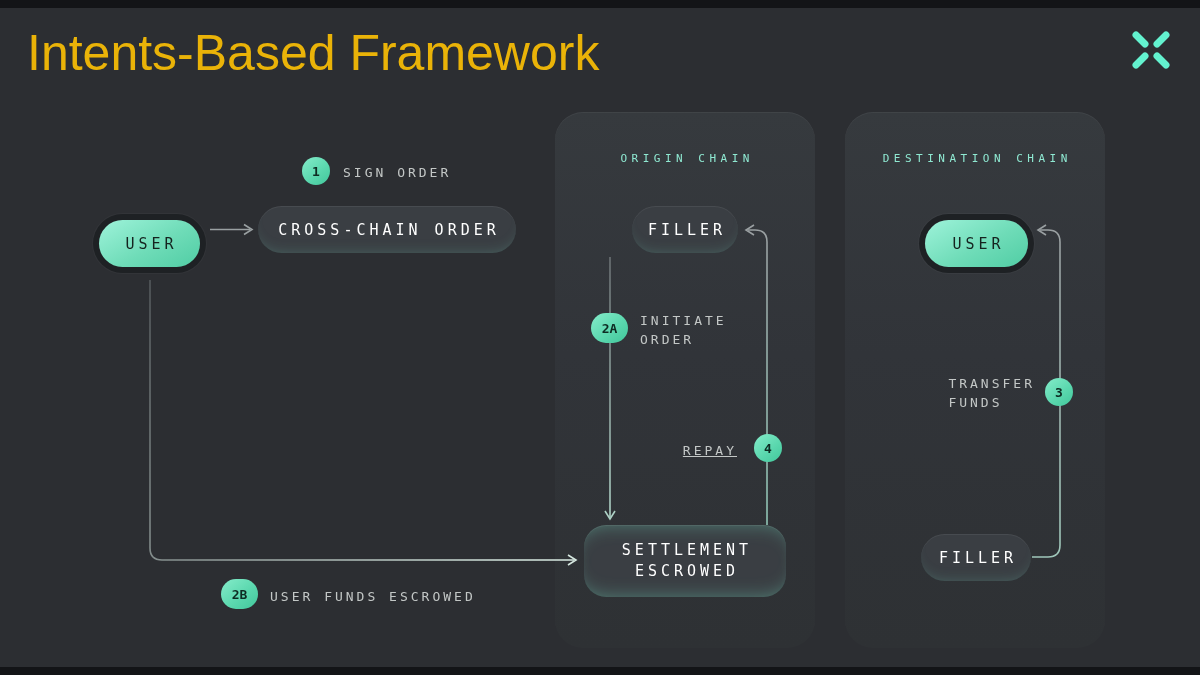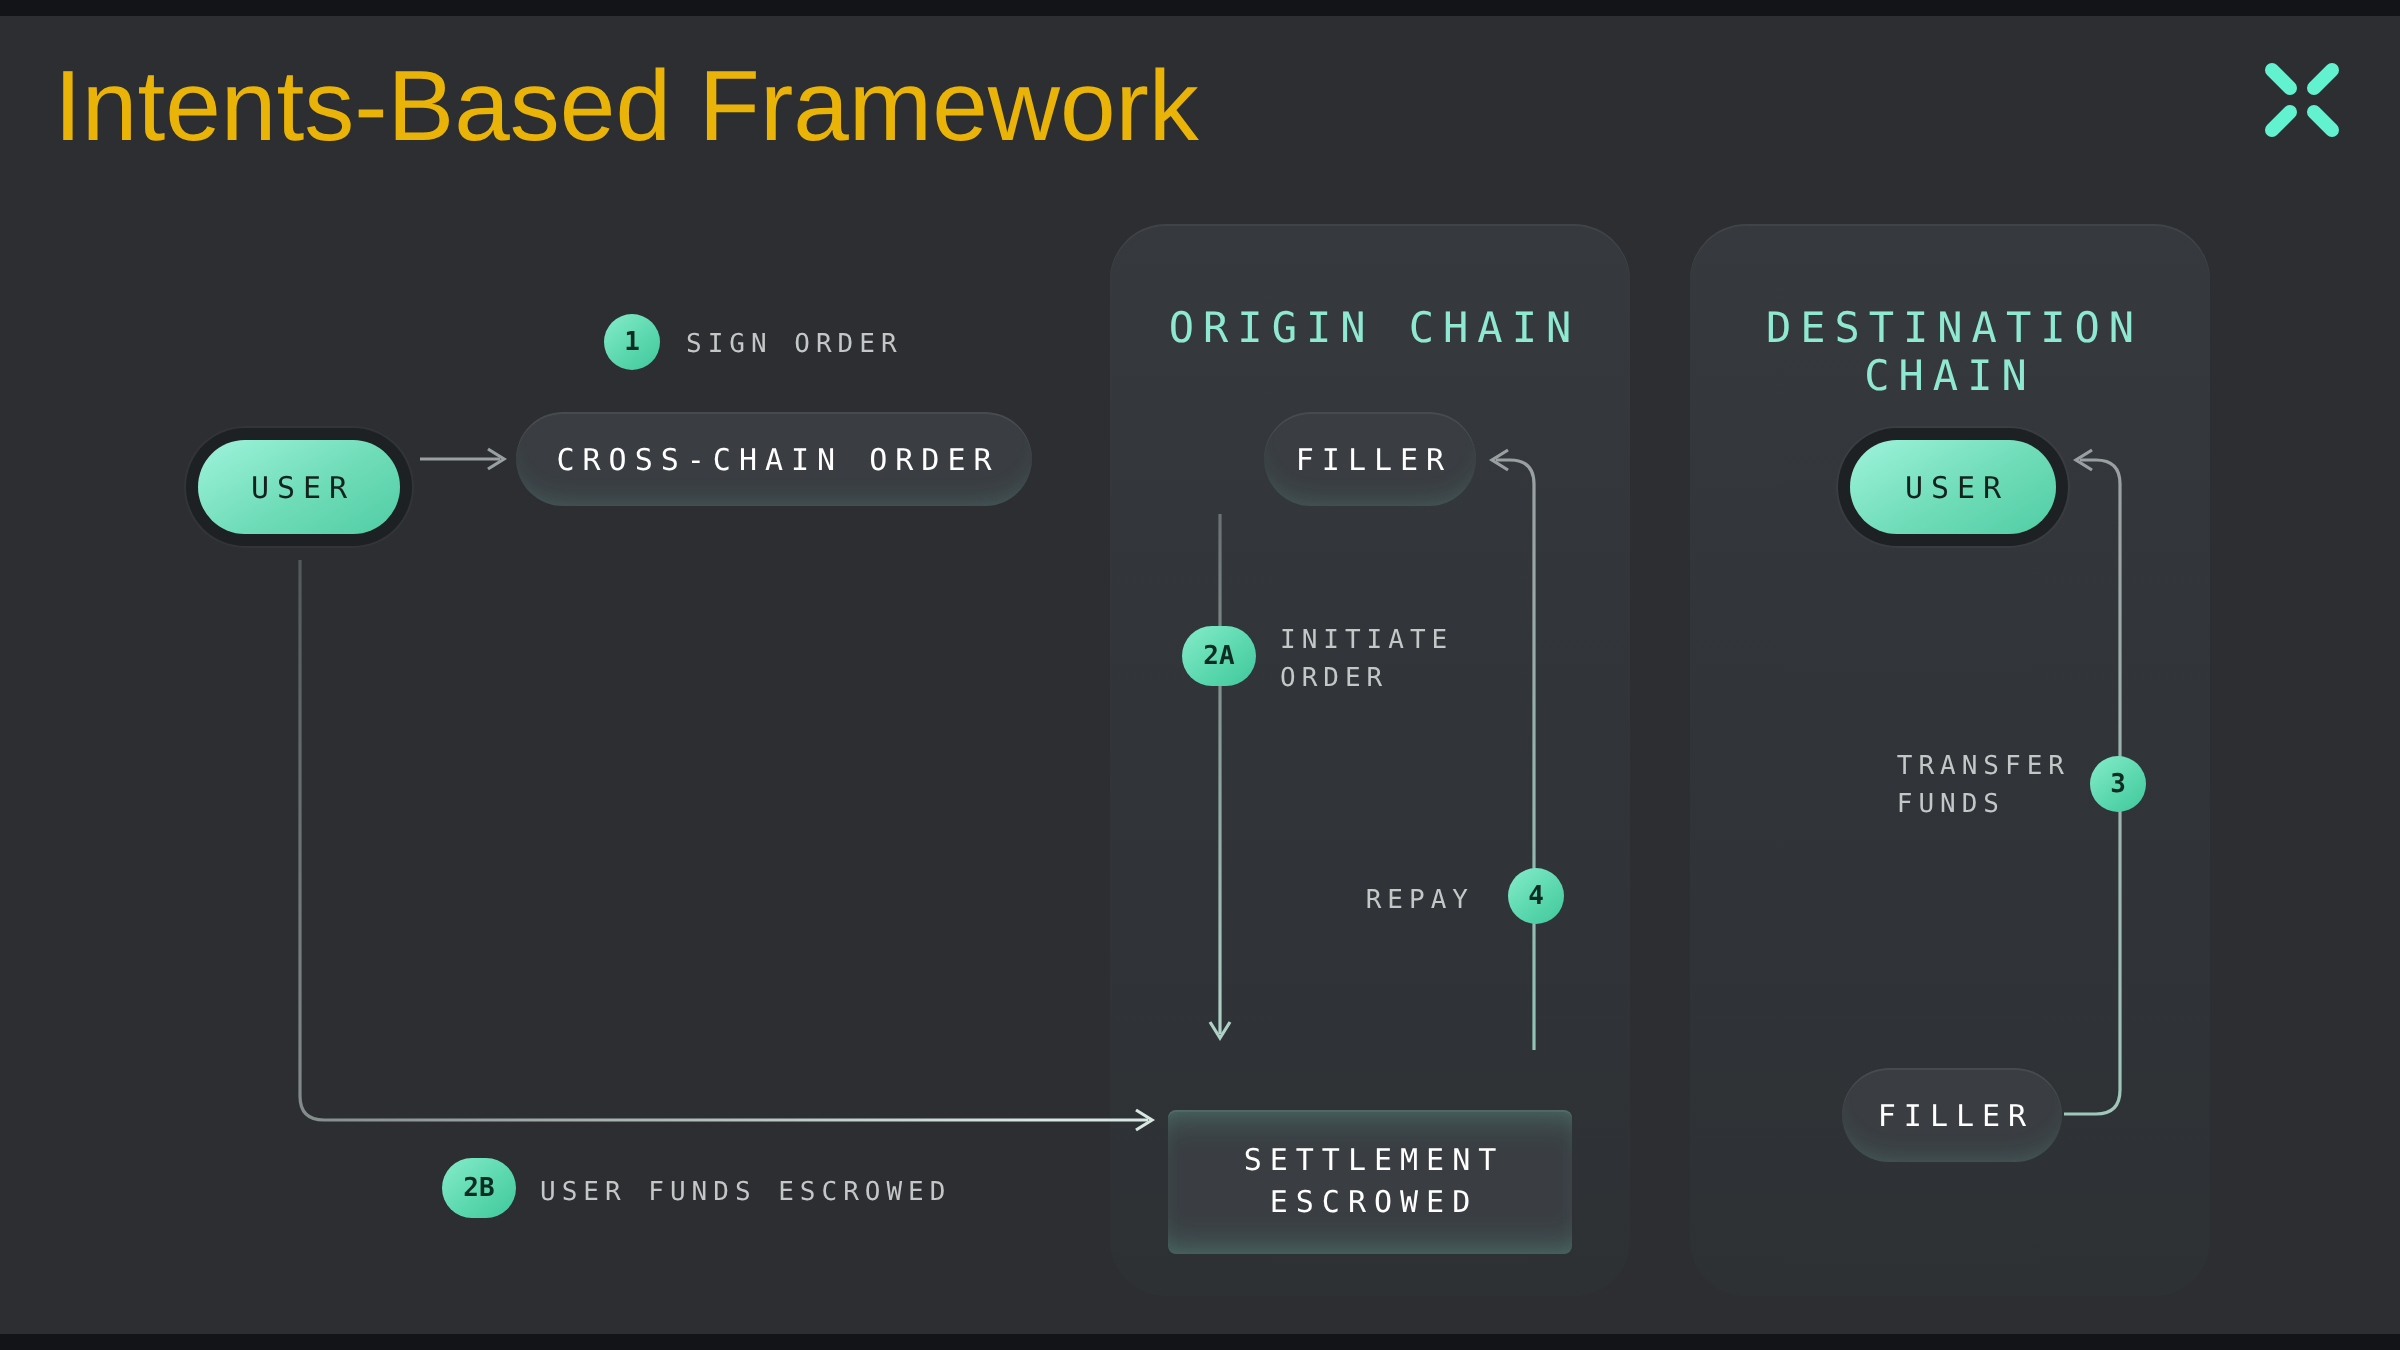--- a/index.html
+++ b/index.html
@@ -23,44 +23,43 @@
   .panel{
     position:absolute;top:112px;width:260px;height:536px;border-radius:28px;
     background:linear-gradient(180deg,#363a3e 0%,#313439 45%,#2e3134 100%);
     box-shadow:inset 0 1px 0 rgba(255,255,255,0.05);
     z-index:1;
   }
   .panel.origin{left:555px;}
   .panel.destination{left:845px;}
   .panel-title{
     position:absolute;top:40px;left:0;width:100%;text-align:center;
-    color:#8fe9d2;font-size:21px;letter-spacing:4.5px;text-indent:4.5px;
+    color:#8fe9d2;font-size:11px;letter-spacing:4.5px;text-indent:4.5px;
   }
 
   .connectors{position:absolute;left:0;top:0;z-index:2;}
 
   .node{
     position:absolute;display:flex;align-items:center;justify-content:center;
     background:#3a3e43;color:#ffffff;font-size:15px;letter-spacing:4px;text-indent:4px;
     box-shadow:inset 0 1px 0 rgba(255,255,255,0.07), inset 0 -10px 16px -14px rgba(120,232,200,0.35);
     z-index:3;
   }
   .pill{border-radius:24px;}
   .user-pill{
     background:linear-gradient(150deg,#9ef3da 0%,#6fdcb8 55%,#50cda4 100%);
     color:#15231f;font-weight:400;
     box-shadow:0 0 0 6px #1e2124, 0 0 0 7px rgba(255,255,255,0.03);
     margin-top:14px;
   }
   .settlement{
-    flex-direction:column;line-height:21px;border-radius:4px;
+    flex-direction:column;line-height:21px;border-radius:22px;
     box-shadow:inset 0 1px 0 rgba(255,255,255,0.07),
                inset 0 14px 20px -16px rgba(120,232,200,0.45),
                inset 0 -14px 20px -16px rgba(120,232,200,0.45);
-    margin-top:30px;
   }
 
   .badge{
     position:absolute;display:flex;align-items:center;justify-content:center;
     background:linear-gradient(140deg,#85ecca 0%,#5cd8af 55%,#41c79b 100%);
     color:#0e2c23;font-weight:700;font-size:13px;border-radius:15px;
     z-index:4;
   }
   .badge.circle{width:28px;height:28px;}
   .badge.pillbadge{width:37px;height:30px;}
@@ -159,21 +158,21 @@
 
 <div class="badge circle" style="left:302px;top:157px;">1</div>
 <div class="step-label" style="left:343px;top:163px;">SIGN ORDER</div>
 
 <div class="badge pillbadge" style="left:591px;top:313px;">2A</div>
 <div class="step-label" style="left:640px;top:311px;">
   <div>INITIATE</div>
   <div>ORDER</div>
 </div>
 
-<div class="step-label right" style="right:463px;top:441px;">REPAY</div>
+<div class="step-label right" style="right:463px;top:441px;text-decoration:underline;">REPAY</div>
 <div class="badge circle" style="left:754px;top:434px;">4</div>
 
 <div class="badge pillbadge" style="left:221px;top:579px;">2B</div>
 <div class="step-label" style="left:270px;top:587px;">USER FUNDS ESCROWED</div>
 
 <div class="step-label right" style="right:165px;top:374px;">
   <div>TRANSFER</div>
   <div>FUNDS</div>
 </div>
 <div class="badge circle" style="left:1045px;top:378px;">3</div>

